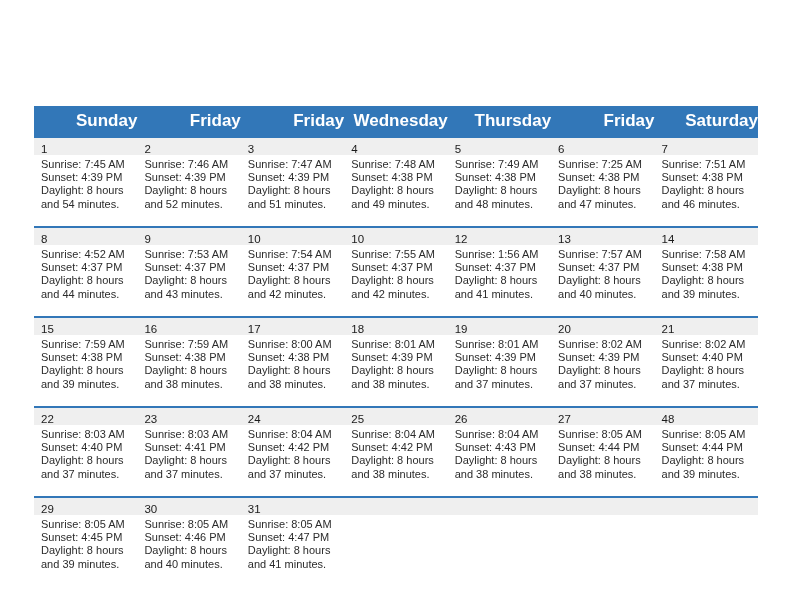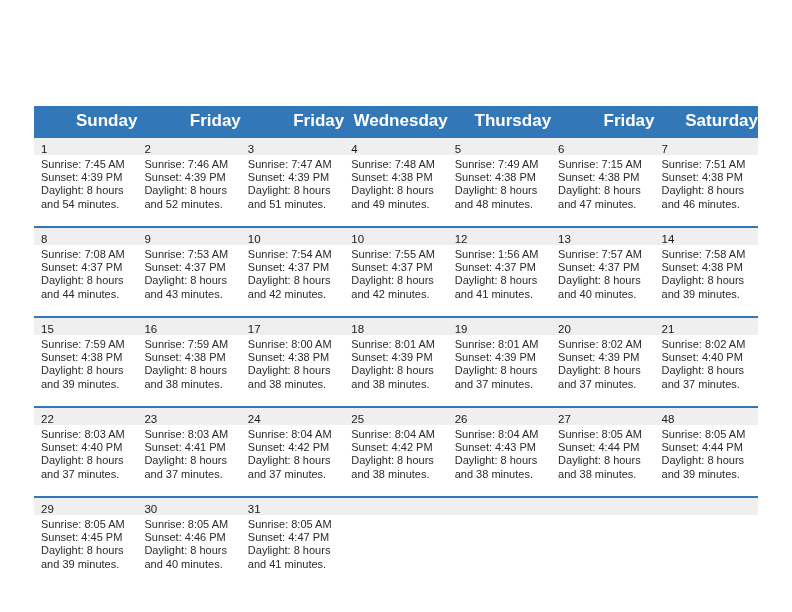--- a/index.html
+++ b/index.html
@@ -228,21 +228,21 @@
                 <div>Sunset: 4:38 PM</div>
                 <div>Daylight: 8 hours</div>
                 <div>and 48 minutes.</div>
               </div>
             </div>
           </td>
           <td>
             <div class="daycell">
               <div class="daynum-band"><span class="daynum">6</span></div>
               <div class="dayinfo">
-                <div>Sunrise: 7:15 AM</div>
+                <div>Sunrise: 7:25 AM</div>
                 <div>Sunset: 4:38 PM</div>
                 <div>Daylight: 8 hours</div>
                 <div>and 47 minutes.</div>
               </div>
             </div>
           </td>
           <td>
             <div class="daycell">
               <div class="daynum-band"><span class="daynum">7</span></div>
               <div class="dayinfo">
@@ -255,21 +255,21 @@
           </td>
         </tr>
         <tr class="spacer-row">
           <td colspan="7"></td>
         </tr>
         <tr>
           <td>
             <div class="daycell">
               <div class="daynum-band"><span class="daynum">8</span></div>
               <div class="dayinfo">
-                <div>Sunrise: 7:08 AM</div>
+                <div>Sunrise: 4:52 AM</div>
                 <div>Sunset: 4:37 PM</div>
                 <div>Daylight: 8 hours</div>
                 <div>and 44 minutes.</div>
               </div>
             </div>
           </td>
           <td>
             <div class="daycell">
               <div class="daynum-band"><span class="daynum">9</span></div>
               <div class="dayinfo">

